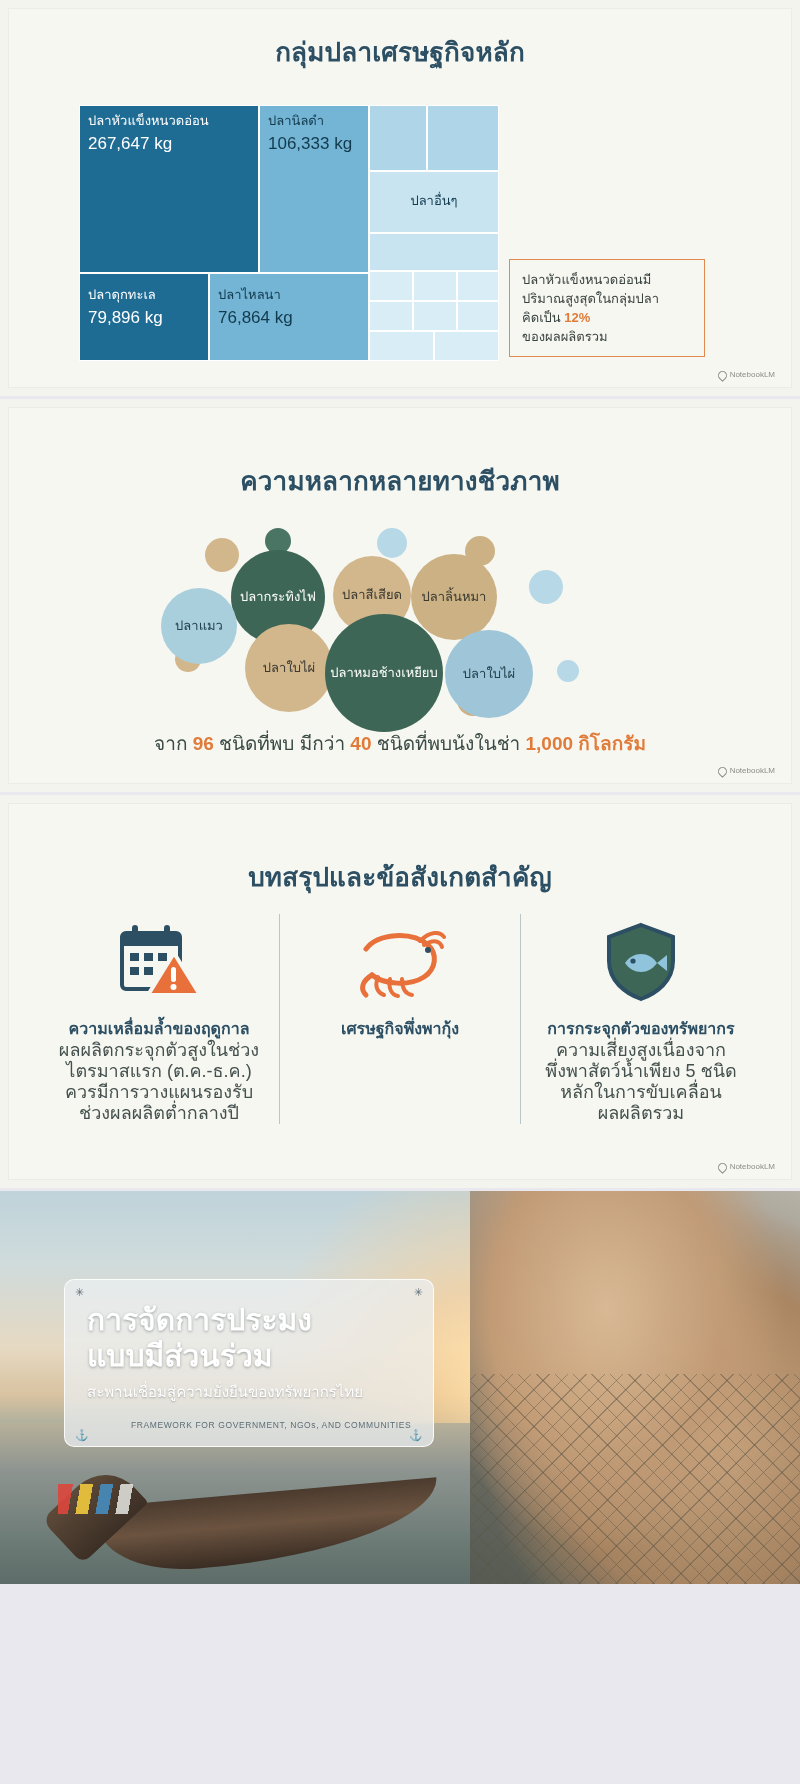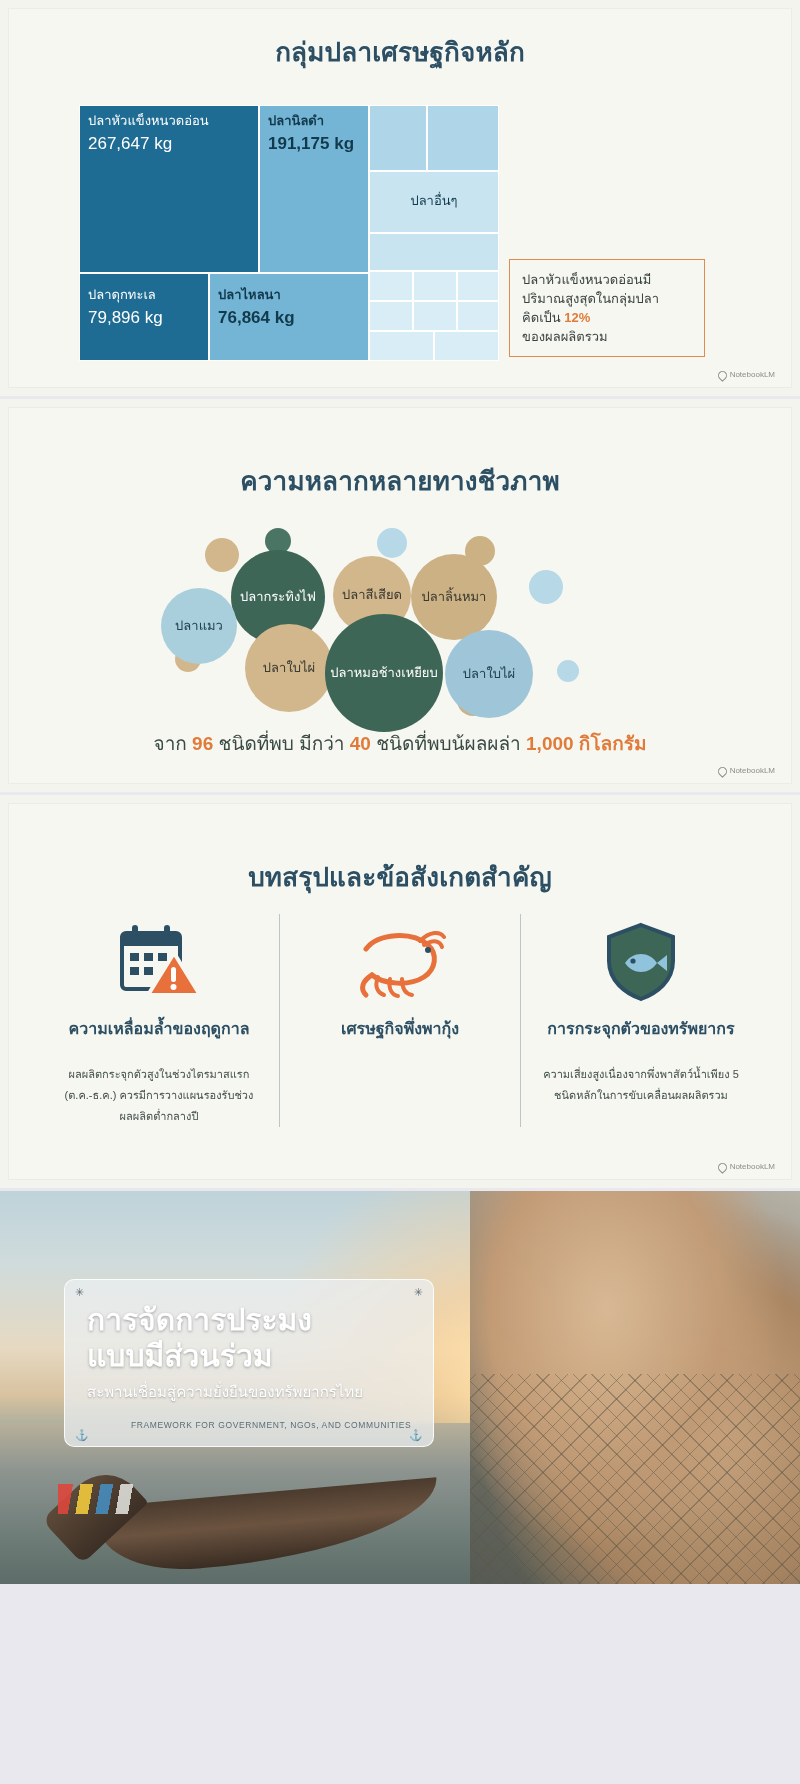--- a/index.html
+++ b/index.html
@@ -92,21 +92,21 @@
     display: block;
   }
   .tm .tm-val {
     font-size: 17px;
     line-height: 17px;
     padding: 0 8px;
     display: block;
   }
   .tm.dark { background: #1e6b93; }
   .tm.dark .tm-label, .tm.dark .tm-val { color: #ffffff; }
-  .tm.mid  { background: #74b4d4; font-weight: bold; }
+  .tm.mid  { background: #74b4d4; }
   .tm.mid  .tm-label, .tm.mid .tm-val { color: #123a4d; }
   .tm.light{ background: #aed6e8; }
   .tm.pale { background: #c9e4f1; }
   .tm.pale .tm-label { color: #123a4d; }
   .tm.paler{ background: #d9edf7; }
 
   .callout {
     position: absolute;
     left: 500px;
     top: 250px;
@@ -188,24 +188,24 @@
     justify-content: center;
   }
   .col-head {
     font-size: 16px;
     font-weight: bold;
     color: #2c4f63;
     margin-top: 8px;
     line-height: 22px;
   }
   .col-body {
-    font-size: 11px;
+    font-size: 18px;
     color: #43504d;
     line-height: 21px;
-    margin-top: 24px;
+    margin-top: 0;
   }
 
   
   #slide4 {
     height: 396px;
     background: #cfd7da;
     padding: 0;
   }
   .hero {
     position: absolute;
@@ -333,21 +333,21 @@
 
       <div class="treemap-wrap">
 
         <div class="tm dark" style="left:0;top:0;width:180px;height:168px;">
           <span class="tm-label">ปลาหัวแข็งหนวดอ่อน</span>
           <span class="tm-val">267,647 kg</span>
         </div>
 
         <div class="tm mid" style="left:180px;top:0;width:110px;height:168px;">
           <span class="tm-label">ปลานิลดำ</span>
-          <span class="tm-val">191,175 kg</span>
+          <span class="tm-val">106,333 kg</span>
         </div>
 
         <div class="tm dark" style="left:0;top:168px;width:130px;height:88px;">
           <span class="tm-label" style="padding-top:12px;">ปลาดุกทะเล</span>
           <span class="tm-val">79,896 kg</span>
         </div>
 
         <div class="tm mid" style="left:130px;top:168px;width:160px;height:88px;">
           <span class="tm-label" style="padding-top:12px;">ปลาไหลนา</span>
           <span class="tm-val">76,864 kg</span>
@@ -418,21 +418,21 @@
         </div>
         <div class="bub green" style="left:186px;top:86px;width:118px;height:118px;">
           <span>ปลาหมอช้างเหยียบ</span>
         </div>
         <div class="bub blue2" style="left:306px;top:102px;width:88px;height:88px;">
           <span>ปลาใบไผ่</span>
         </div>
       </div>
 
       <div class="bubble-caption">
-        <span>จาก </span><b class="g">96</b><span> ชนิดที่พบ มีกว่า </span><b class="g">40</b><span> ชนิดที่พบน้ผลผล่า </span><b class="k">1,000 กิโลกรัม</b>
+        <span>จาก </span><b class="g">96</b><span> ชนิดที่พบ มีกว่า </span><b class="g">40</b><span> ชนิดที่พบน้งในช่า </span><b class="k">1,000 กิโลกรัม</b>
       </div>
 
       <div class="nblm">
         <span class="spark"></span>
         <span>NotebookLM</span>
       </div>
     </div>
   </section>
 
   <section class="slide" id="slide3">

